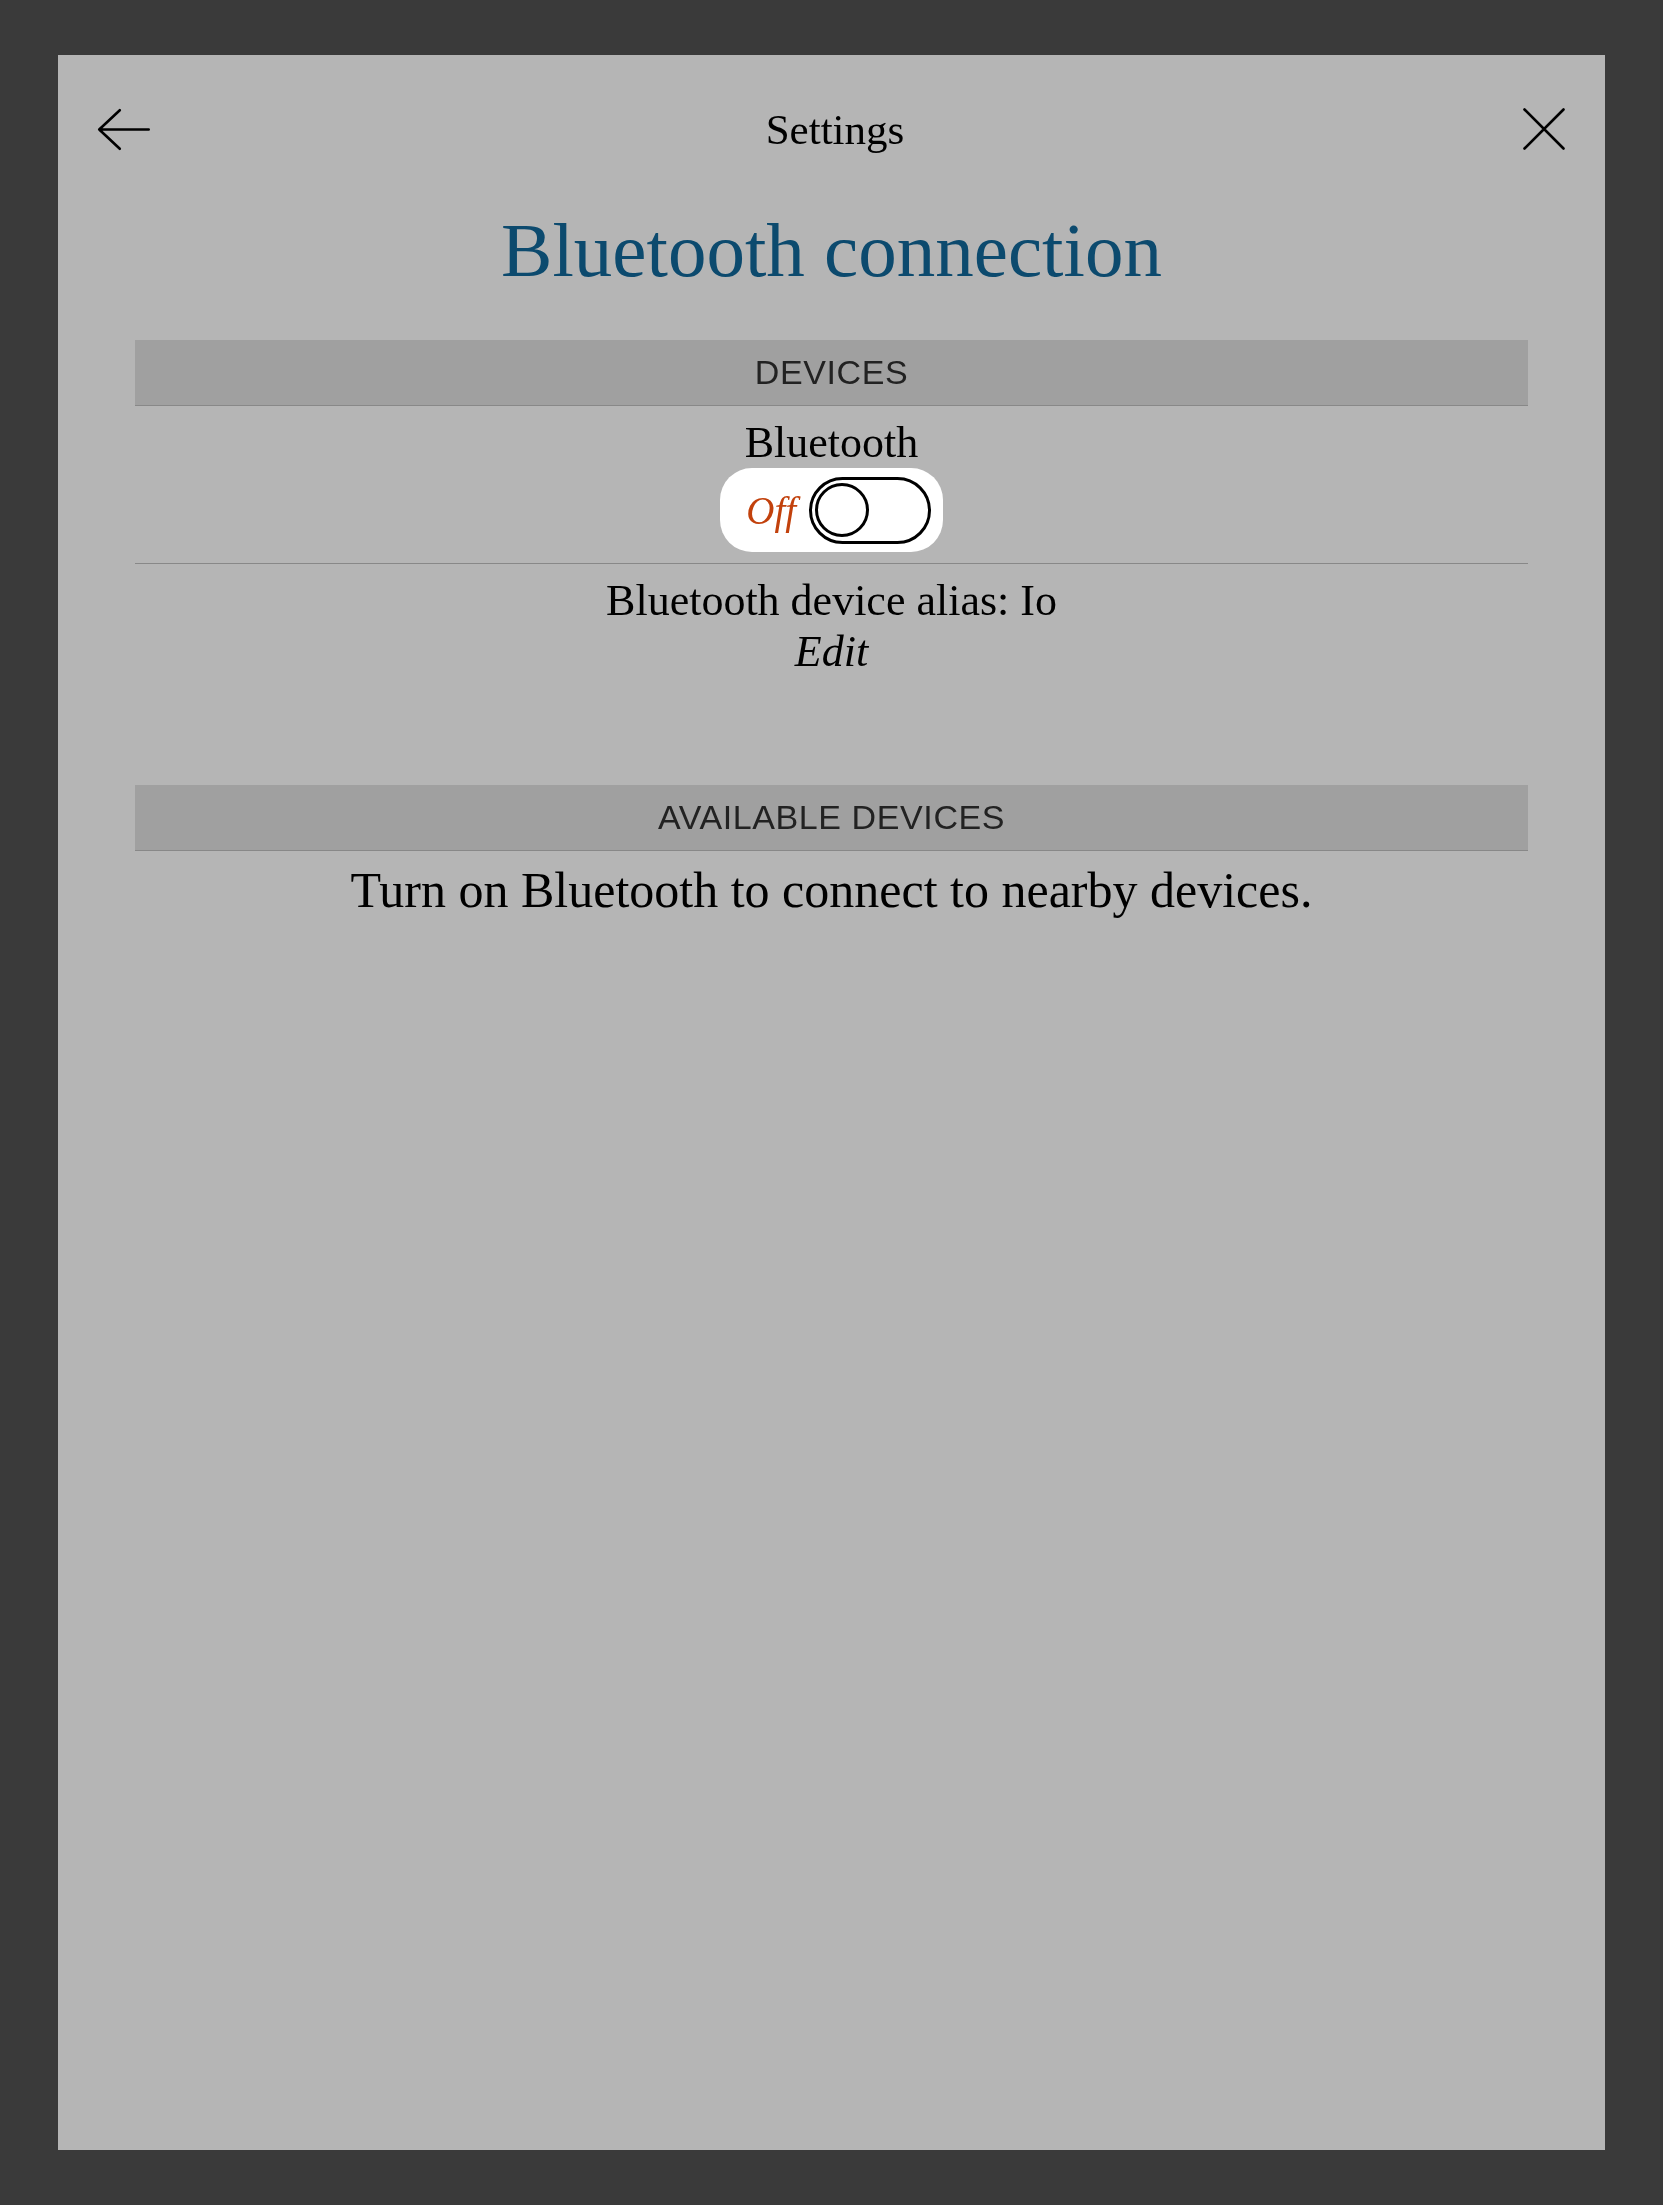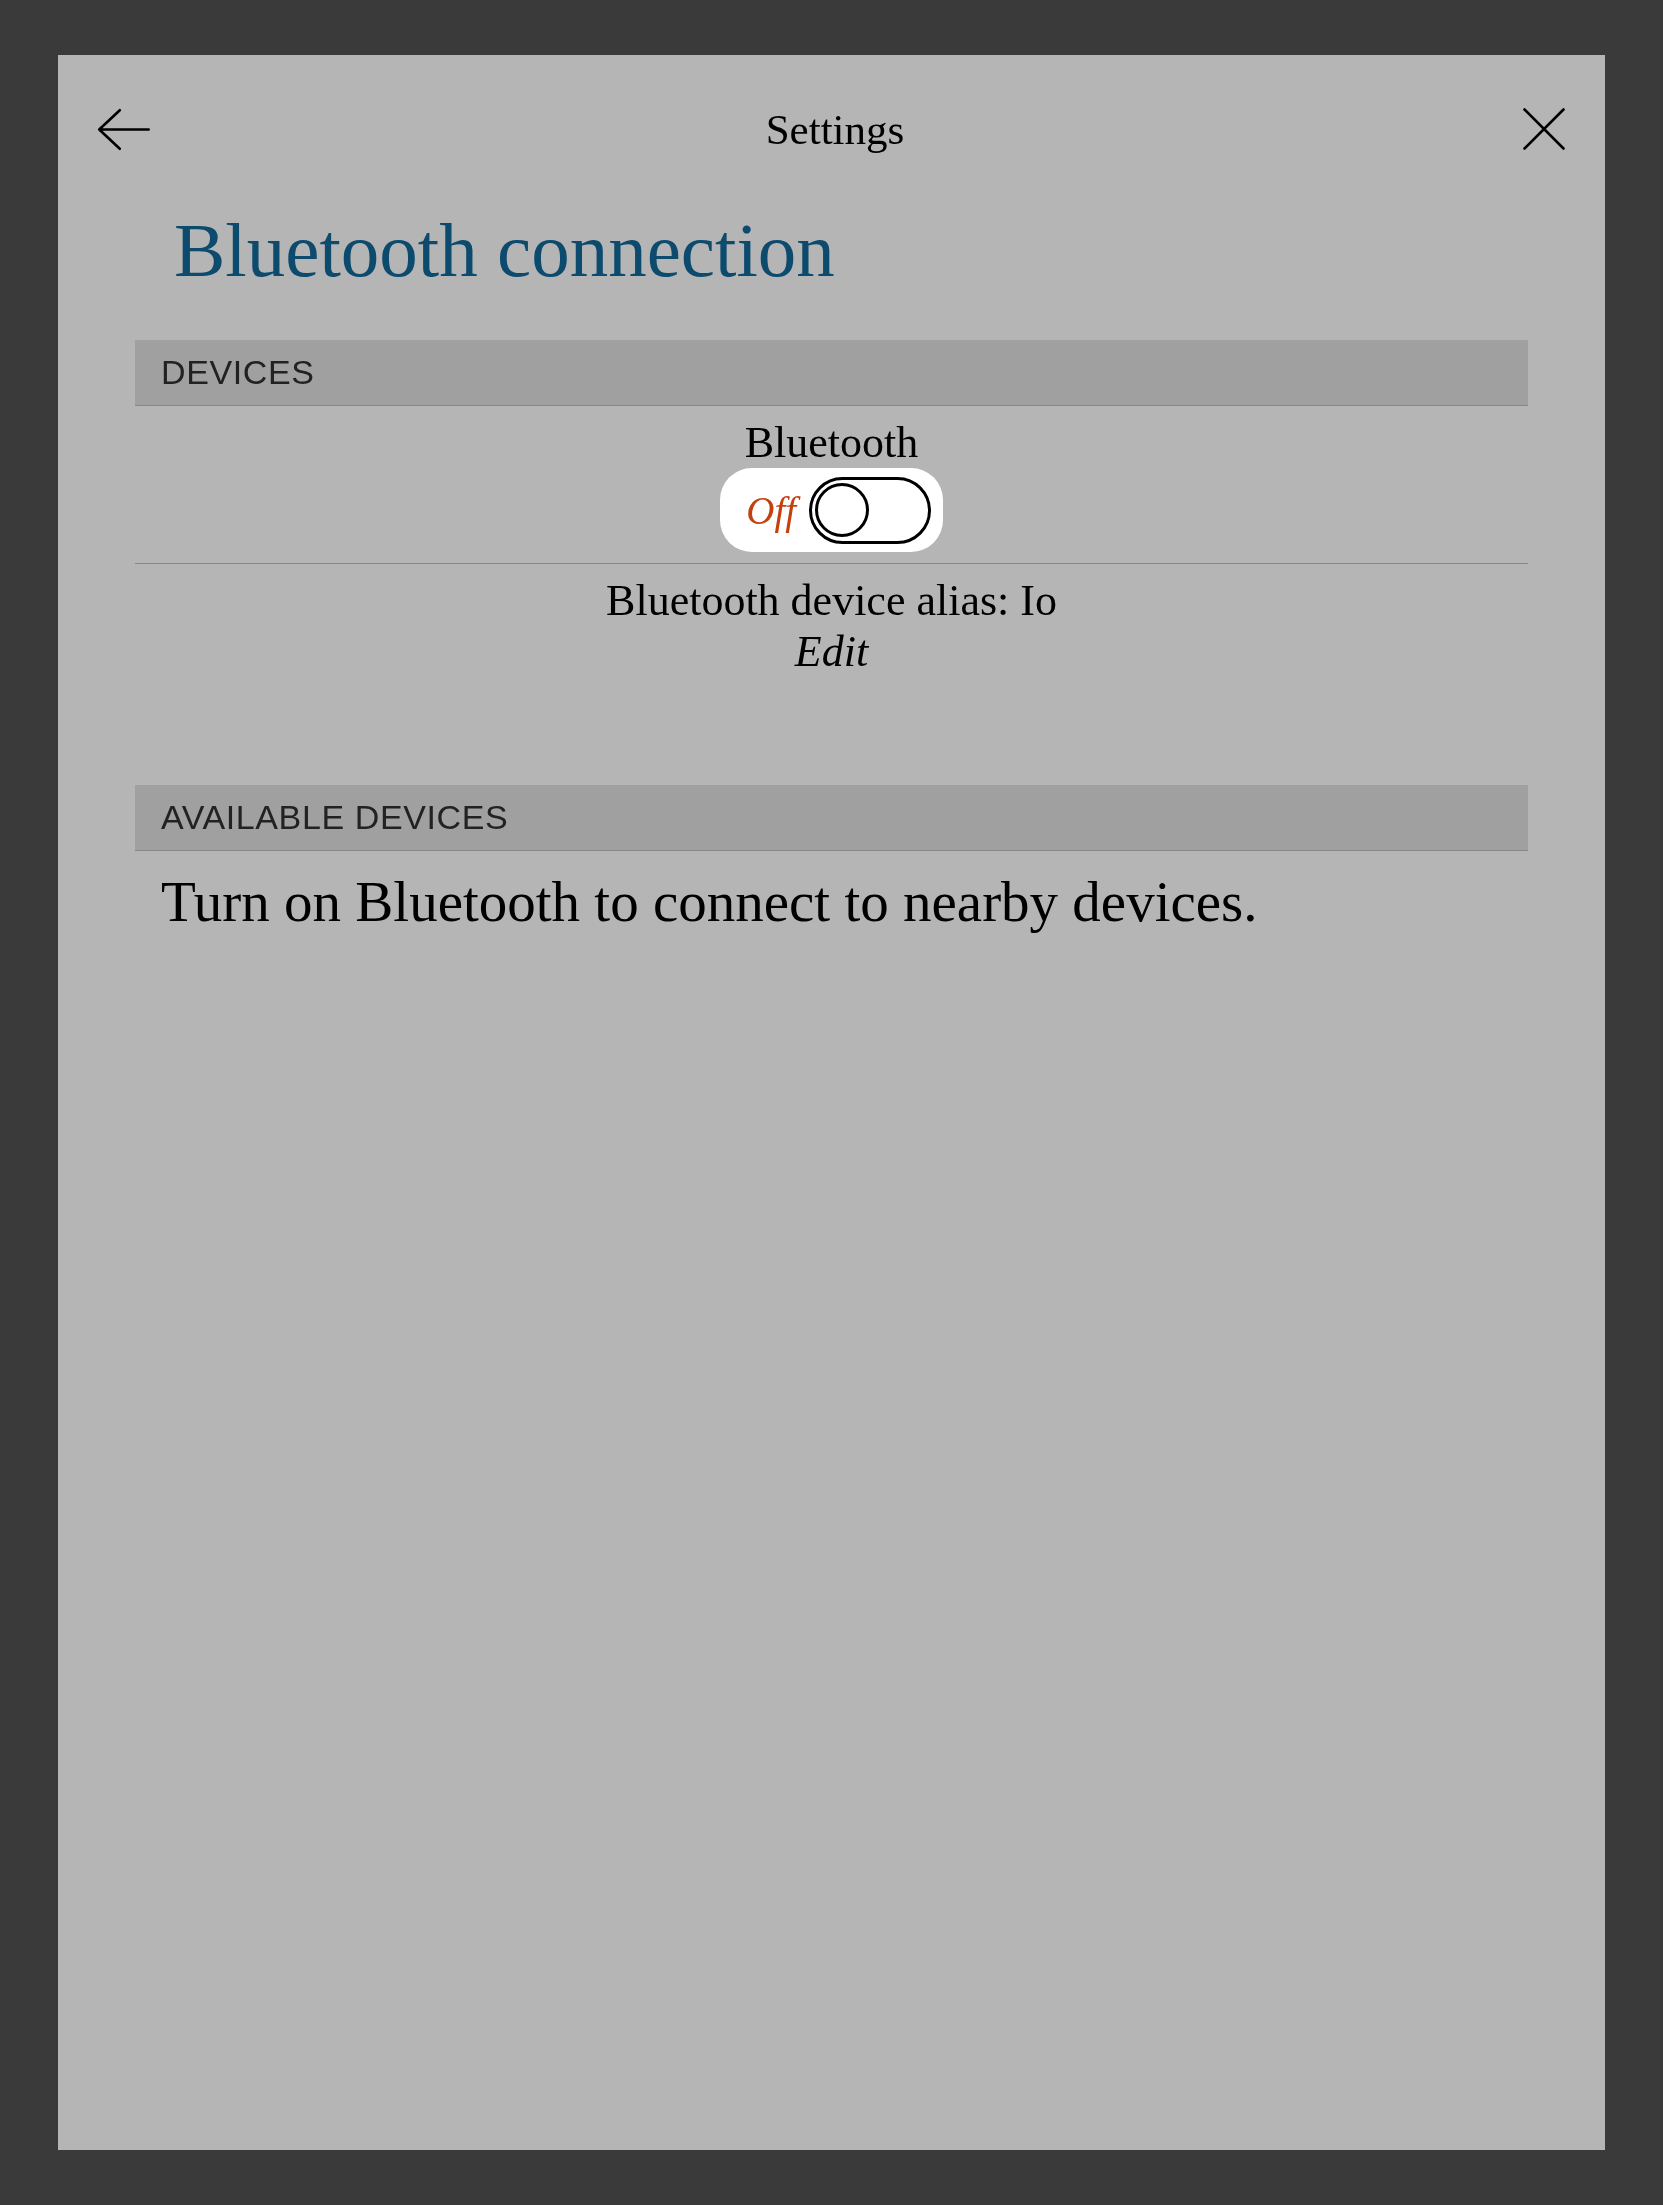--- a/index.html
+++ b/index.html
@@ -16,20 +16,21 @@
       overflow: hidden;
     }
     
     .screen {
       position: absolute;
       top: 55px;
       left: 58px;
       right: 58px;
       bottom: 55px;
       background-color: #b5b5b5;
+      text-align: center;
     }
     
     .header {
       display: flex;
       align-items: center;
       justify-content: space-between;
       padding: 48px 29px 32px 29px;
     }
     
     .back-arrow {
@@ -148,23 +149,23 @@
       font-size: 44px;
       color: #000;
       cursor: pointer;
     }
     
     .section-gap {
       height: 97px;
     }
     
     .info-text {
-      font-size: 57px;
-      color: #000;
-      padding: 18px 26px;
+      font-size: 50px;
+      color: #000;
+      padding: 10px 26px;
     }
   </style>
 </head>
 <body>
 
 <div class="screen">
 
   <div class="header">
     <div class="back-arrow">
       <svg viewBox="0 0 90 70">

